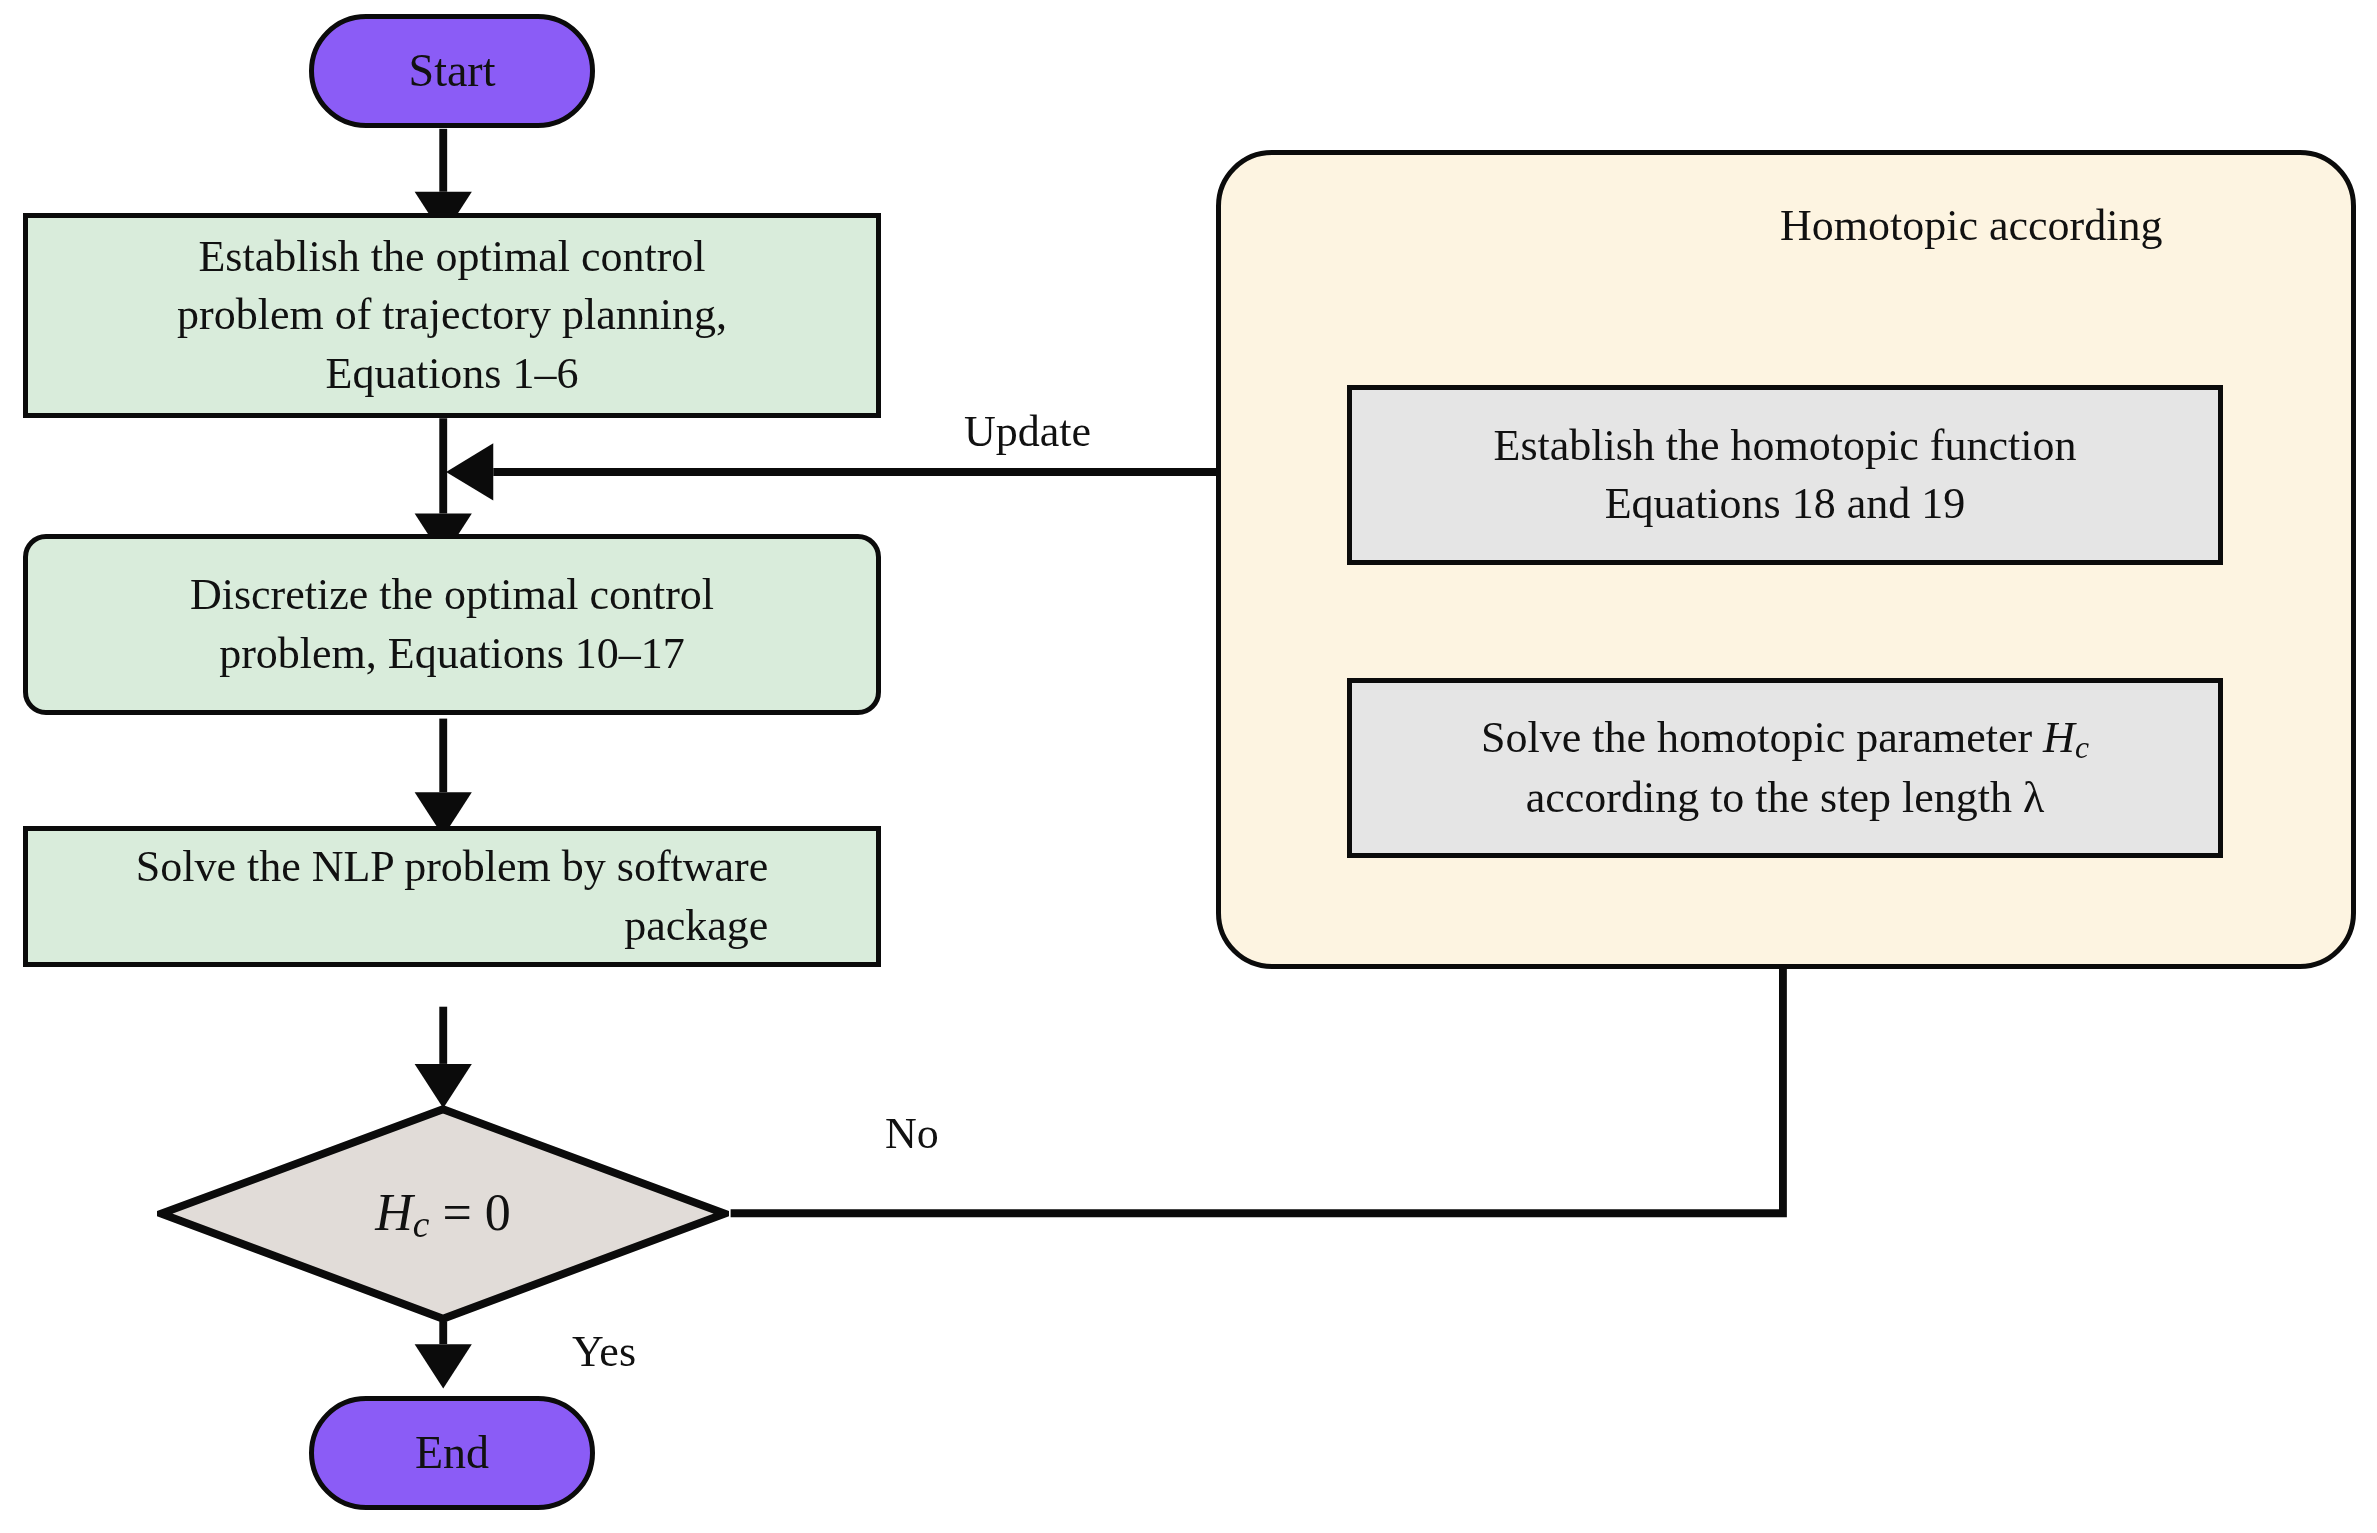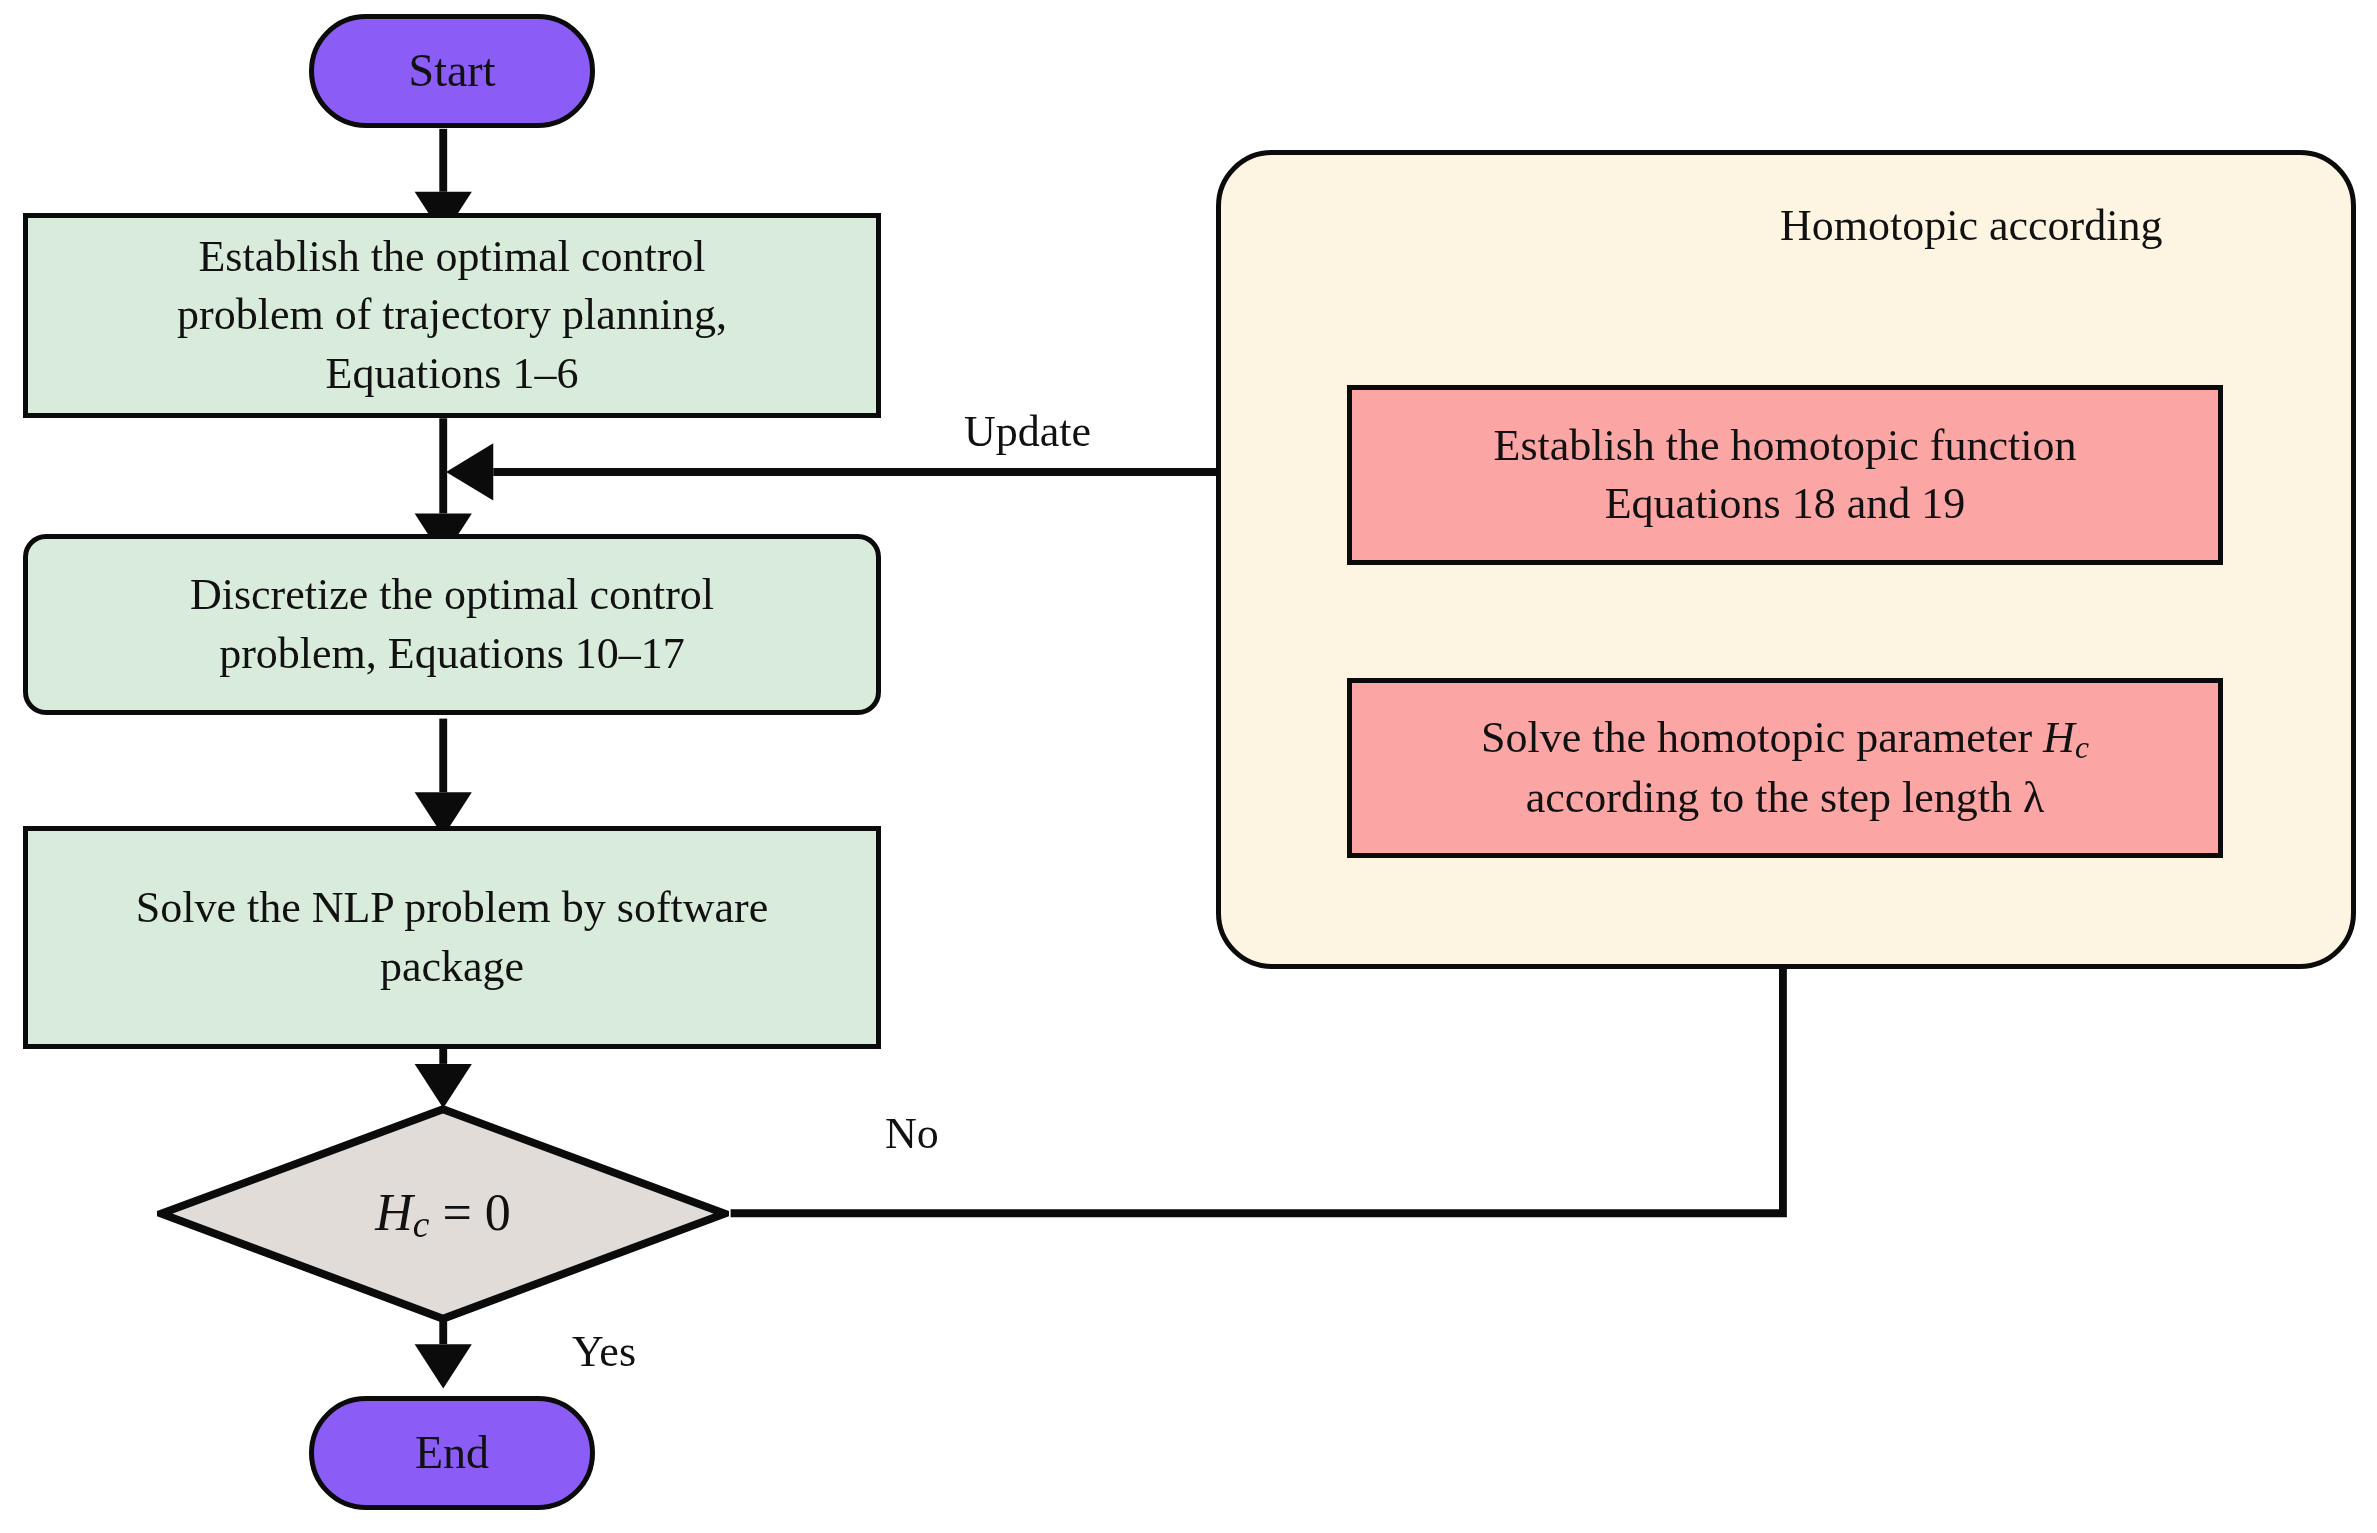--- a/index.html
+++ b/index.html
@@ -42,21 +42,21 @@
     border: 5px solid #0b0b0b;
     border-radius: 143px;
     font-size: 46px;
   }
   .process {
     background: #d9ecdb;
     border: 5px solid #0b0b0b;
     font-size: 44px;
   }
   .process-orange {
-    background: #fca5a5;
+    background: #e5e5e5;
     border: 5px solid #0b0b0b;
     font-size: 44px;
   }
   .group-box {
     position: absolute;
     box-sizing: border-box;
     background: #fdf4e1;
     border: 5px solid #0b0b0b;
     border-radius: 56px;
   }
@@ -151,21 +151,21 @@
 
   <div class="node terminator" style="left:309px; top:14.3px; width:286px; height:114px;">Start</div>
 
   <div class="node process" style="left:23px; top:213px; width:858px; height:205px;">Establish the optimal control
 problem of trajectory planning,
 Equations 1–6</div>
 
   <div class="node process" style="left:23px; top:534px; width:858px; height:181px;border-radius:23px;">Discretize the optimal control
 problem, Equations 10–17</div>
 
-  <div class="node process" style="left:23px; top:826px; width:858px; height:223px;">Solve the NLP problem by software
+  <div class="node process" style="left:23px; top:826px; width:858px; height:141px;text-align:right;">Solve the NLP problem by software
 package</div>
 
   <div class="decision-wrap" style="left:157px; top:1105px; width:572px; height:218px;">
     <svg width="572" height="218" viewBox="0 0 800 305" xmlns="http://www.w3.org/2000/svg">
       <polygon points="400,6 794,152 400,299 6,152" fill="#e1dcd8" stroke="#0b0b0b" stroke-width="11"></polygon>
     </svg>
     <div class="decision-label">
       <span><i class="var">H</i><sub>c</sub><span> = 0</span></span>
     </div>
   </div>

